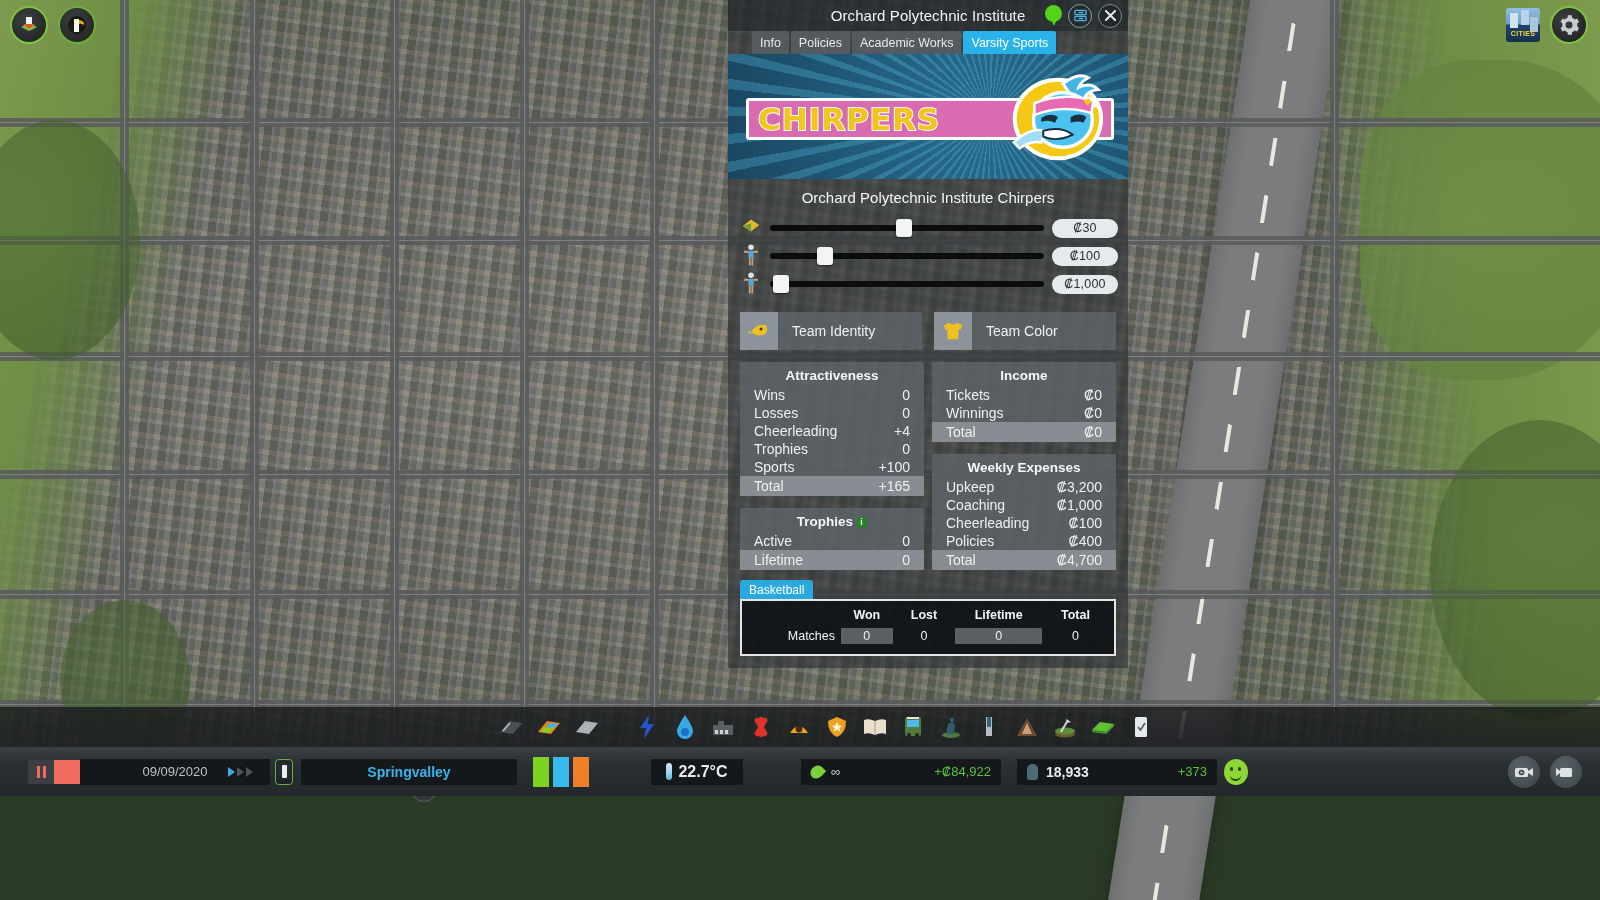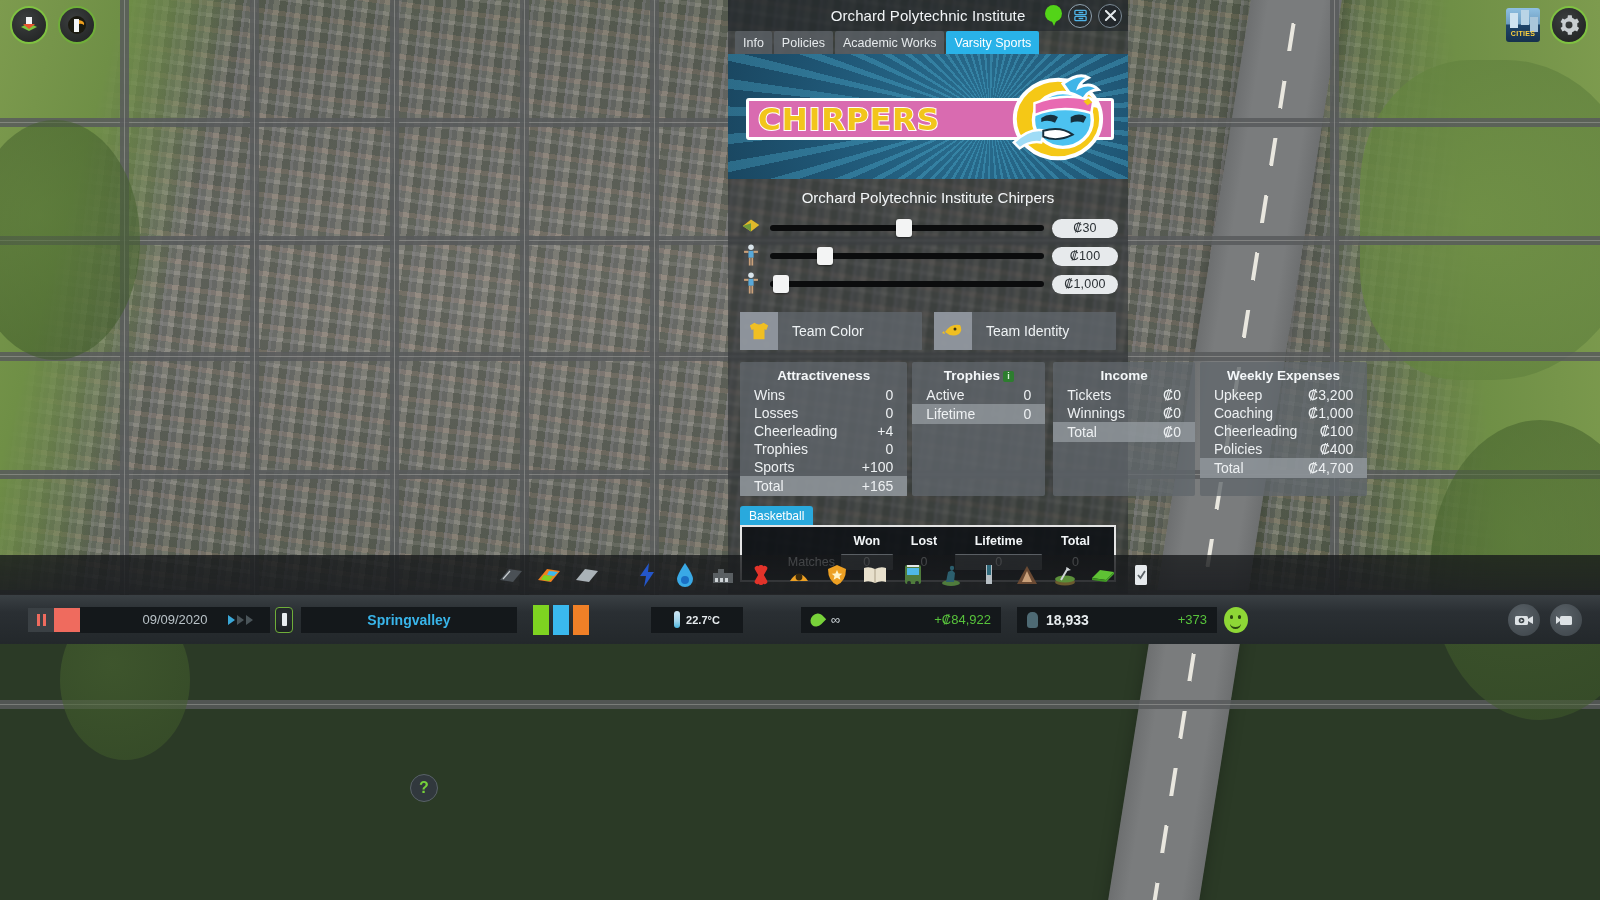--- a/index.html
+++ b/index.html
@@ -2,21 +2,21 @@
 <html><head>
 <meta charset="utf-8">
 <style>
   * { box-sizing: border-box; margin: 0; padding: 0; }
   html, body {
     width: 1600px; height: 900px;
     overflow: hidden;
     font-family: "Liberation Sans", sans-serif;
     background: #2b3a26;
   }
-  #root { position: relative; width: 1600px; height: 644px; }
+  #root { position: relative; width: 1600px; height: 796px; }
 
   
   .map {
     position: absolute; inset: 0;
     background:
       
       linear-gradient(105deg, #7d9b4e 0%, #6f8f46 7%, rgba(111,143,70,0) 14%),
       linear-gradient(265deg, #7d9b4e 0%, #6f8f46 9%, rgba(111,143,70,0) 18%),
       linear-gradient(0deg, #44484a 0%, rgba(68,72,74,0) 6%),
       
@@ -124,21 +124,21 @@
     border:1.5px solid #8fa2b0; display:flex; align-items:center; justify-content:center;
     cursor:pointer; background: rgba(20,26,32,0.25);
   }
   .close-icon {
     width:24px; height:24px; border-radius:50%;
     background:#23282c; border:1.5px solid #7b8a95;
     display:flex; align-items:center; justify-content:center;
     color:#dfe4e8; font-size:14px; line-height:1; cursor:pointer;
   }
 
-  .tabs { display:flex; gap:2px; padding:0 7px; height:23px;border-radius:6px; }
+  .tabs { display:flex; gap:2px; padding:0 24px; height:23px;border-radius:6px; }
   .tab {
     background: rgba(88,94,100,0.85); color:#e6eaec;
     font-size:12.5px; padding:0 8px; display:flex; align-items:center;
     cursor:pointer; border-radius:2px 2px 0 0;
   }
   .tab.active { background:#29b2e8; color:#fff; }
 
   .banner {
     height:125px; margin:0; position:relative; overflow:hidden;
     background: radial-gradient(circle at 62% 50%, #2a6f91 0%, #1f5675 60%, #1a4761 100%);
@@ -187,21 +187,21 @@
     flex:1; height:38px; display:flex; align-items:center;
     background: rgba(96,102,108,0.78); cursor:pointer; border-radius:1px;
   }
   .bigbtn .ic {
     width:38px; height:38px; background: rgba(150,158,166,0.85);
     display:flex; align-items:center; justify-content:center;
   }
   .bigbtn .lbl { padding-left:14px; font-size:14px; color:#eef2f4; }
 
   .stats-grid { display:flex; gap:8px; padding:10px 12px 0; }
-  .stats-col { flex:1; display:flex; gap:5px; }
+  .stats-col { flex:1; display:flex; flex-direction:column; gap:12px; }
   .card { background: rgba(96,102,108,0.78); padding:4px 0 0; border-radius:2px; }
   .card h3 { text-align:center; font-size:13.5px; font-weight:bold; color:#f4f7f9; padding:2px 0 3px; }
   .card h3 .info-dot {
     display:inline-block; width:11px; height:11px; border-radius:2px;
     background:#2d7d2f; color:#d9f5d9; font-size:9px; line-height:11px;
     text-align:center; vertical-align:1px; margin-left:3px; font-weight:bold;
   }
   .kv { display:flex; justify-content:space-between; font-size:14px; padding:1px 14px; color:#eef1f3; }
   .kv.total { background: rgba(150,156,162,0.75); padding-top:2px; padding-bottom:2px; }
   .kv .k { }
@@ -264,21 +264,21 @@
   .citybox {
     width:216px; height:26px; margin-left:8px; background:#14181b;
     display:flex; align-items:center; justify-content:center;
     color:#39b5ea; font-size:14px; font-weight:bold; cursor:pointer;
   }
   .rzc { display:flex; gap:4px; margin-left:16px; }
   .rzc i { display:block; width:16px; height:30px; }
   .tempbox {
     width:92px; height:26px; margin-left:62px; background:#14181b;
     display:flex; align-items:center; gap:6px; justify-content:center;
-    color:#e6ebee; font-size:11px; font-weight:bold;text-align:center;
+    color:#e6ebee; font-size:16px; font-weight:bold;text-align:center;
   }
   .thermo { width:6px; height:17px; border-radius:3px; background:linear-gradient(180deg,#cfe8f5 0%, #9fd3ea 60%, #49b6e0 100%); }
   .moneybox {
     width:200px; height:26px; margin-left:58px; background:#14181b;
     display:flex; align-items:center; padding:0 10px; gap:8px;
   }
   .leaf { width:12px; height:14px; background:#78d23a; border-radius:50% 0 50% 50%; transform:rotate(45deg); }
   .inf { color:#cfd6da; font-size:13px; }
   .money-val { margin-left:auto; color:#57c23b; font-size:13px; }
   .popbox {
@@ -445,35 +445,35 @@
         <div class="slider-track">
           <div class="slider-knob" style="left:1%"></div>
         </div>
         <div class="cost-pill">₡1,000</div>
       </div>
     </div>
 
     <div class="bigbtn-row">
       <div class="bigbtn">
         <div class="ic">
-          <svg width="24" height="22" viewBox="0 0 26 24">
-            <path d="M8 3 L3 6 L5 11 L7 10 L7 21 L19 21 L19 10 L21 11 L23 6 L18 3 Q13 7 8 3 Z" fill="#f0bf22"></path>
-          </svg>
-        </div>
-        <div class="lbl">Team Color</div>
-      </div>
-      <div class="bigbtn">
-        <div class="ic">
           <svg width="24" height="24" viewBox="0 0 24 24">
             <path d="M4 13 q6 -9 15 -7 q3 5 -1 9 q-7 4 -14 -2 Z" fill="#f0bf22"></path>
             <path d="M3 12 l-2 2 l3 1 Z" fill="#f0bf22"></path>
             <circle cx="14" cy="10" r="1.5" fill="#3a3310"></circle>
           </svg>
         </div>
         <div class="lbl">Team Identity</div>
+      </div>
+      <div class="bigbtn">
+        <div class="ic">
+          <svg width="24" height="22" viewBox="0 0 26 24">
+            <path d="M8 3 L3 6 L5 11 L7 10 L7 21 L19 21 L19 10 L21 11 L23 6 L18 3 Q13 7 8 3 Z" fill="#f0bf22"></path>
+          </svg>
+        </div>
+        <div class="lbl">Team Color</div>
       </div>
     </div>
 
     <div class="stats-grid">
       <div class="stats-col">
         <div class="card">
           <h3>Attractiveness</h3>
           <div class="kv">
               <span class="k">Wins</span>
               <span class="v">0</span>

